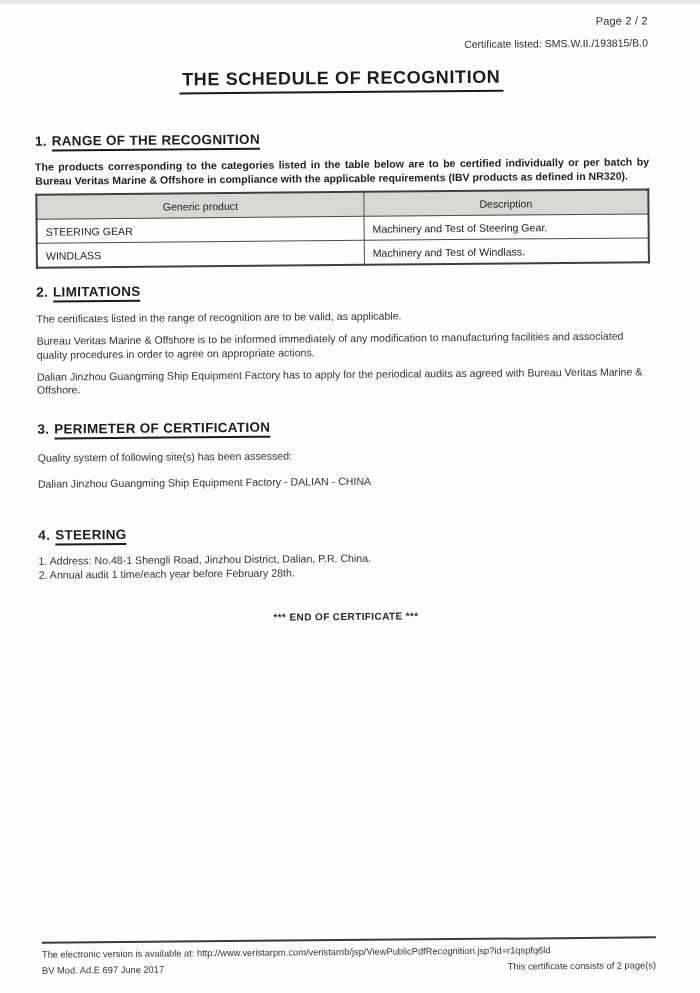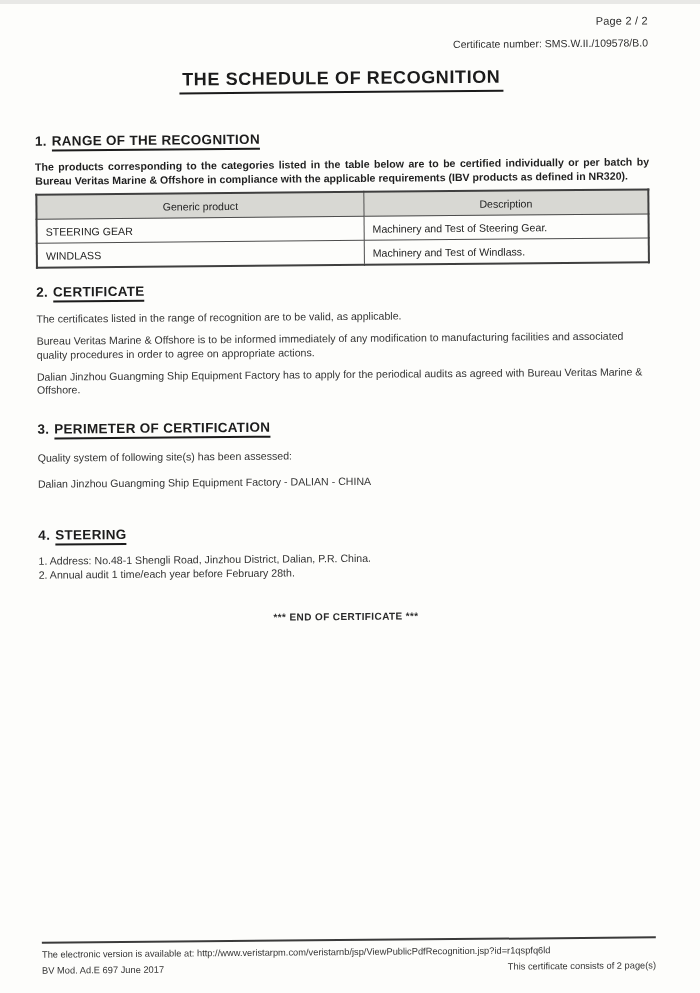--- a/index.html
+++ b/index.html
@@ -145,22 +145,22 @@
 </style>
 </head>
 <body>
 
 <div class="page">
   <div class="content">
 
     <div class="meta">
       <div class="page-indicator">Page 2 / 2</div>
       <div class="cert-line">
-        <span>Certificate number:</span>
-        <span>SMS.W.II./109578/B.0</span>
+        <span>Certificate listed:</span>
+        <span>SMS.W.II./193815/B.0</span>
       </div>
     </div>
 
     <h1 class="doc-title">
       <span class="u">THE SCHEDULE OF RECOGNITION</span>
     </h1>
 
     <h2 class="section-heading s1-heading">
       <span class="num">1.</span><span class="heading-text">RANGE OF THE RECOGNITION</span>
     </h2>
@@ -179,21 +179,21 @@
           <td>Machinery and Test of Steering Gear.</td>
         </tr>
         <tr>
           <td>WINDLASS</td>
           <td>Machinery and Test of Windlass.</td>
         </tr>
       </tbody>
     </table>
 
     <h2 class="section-heading s2-heading">
-      <span class="num">2.</span><span class="heading-text">CERTIFICATE</span>
+      <span class="num">2.</span><span class="heading-text">LIMITATIONS</span>
     </h2>
     <p class="body-para pm-t10">The certificates listed in the range of recognition are to be valid, as applicable.</p>
     <p class="body-para pm-t8">Bureau Veritas Marine &amp; Offshore is to be informed immediately of any modification to manufacturing facilities and associated quality procedures in order to agree on appropriate actions.</p>
     <p class="body-para pm-t8">Dalian Jinzhou Guangming Ship Equipment Factory has to apply for the periodical audits as agreed with Bureau Veritas Marine &amp; Offshore.</p>
 
     <h2 class="section-heading s3-heading">
       <span class="num">3.</span><span class="heading-text">PERIMETER OF CERTIFICATION</span>
     </h2>
     <p class="body-para pm-t12">Quality system of following site(s) has been assessed:</p>
     <p class="body-para pm-t12">Dalian Jinzhou Guangming Ship Equipment Factory - DALIAN - CHINA</p>

